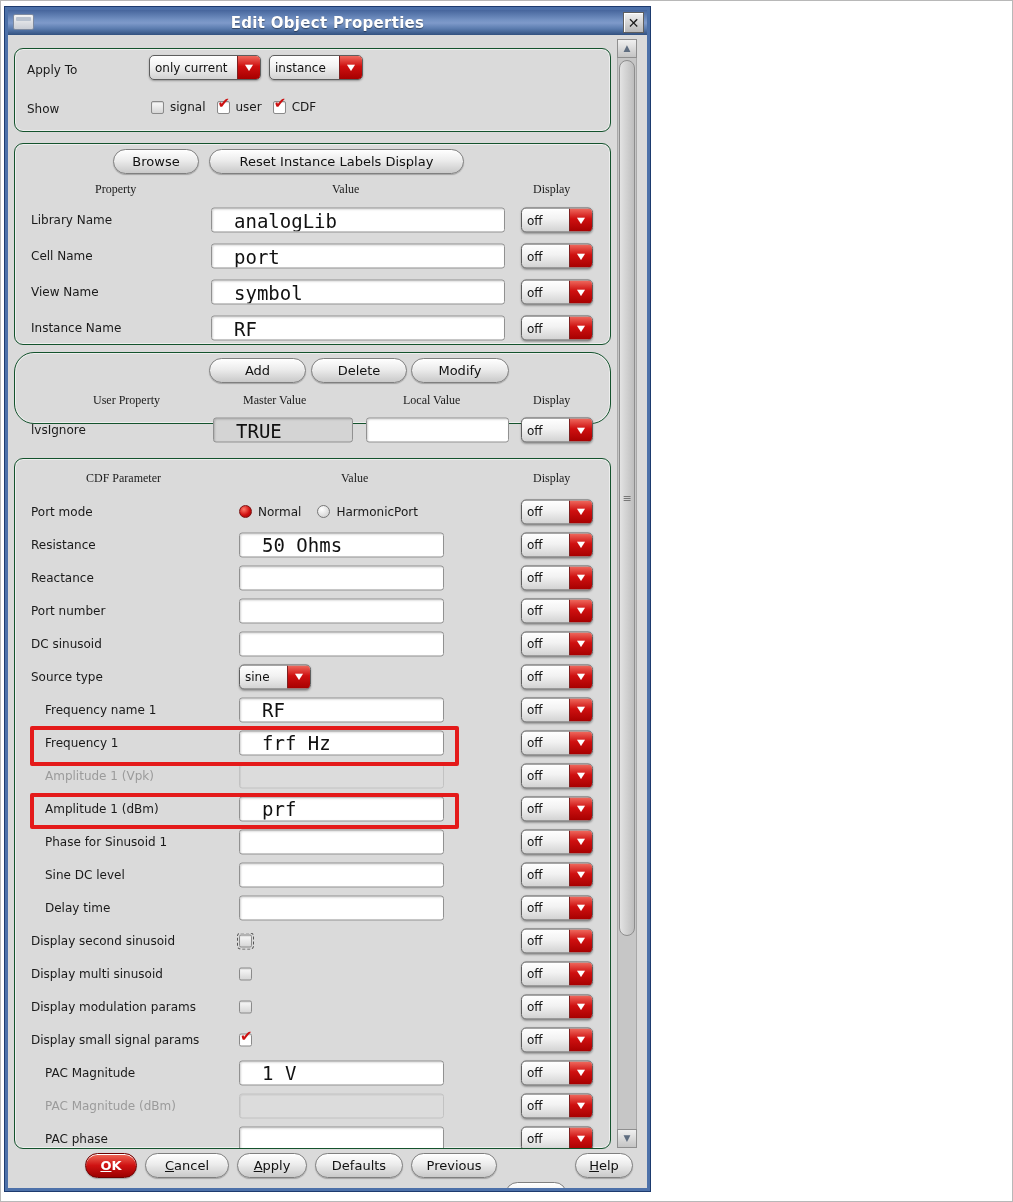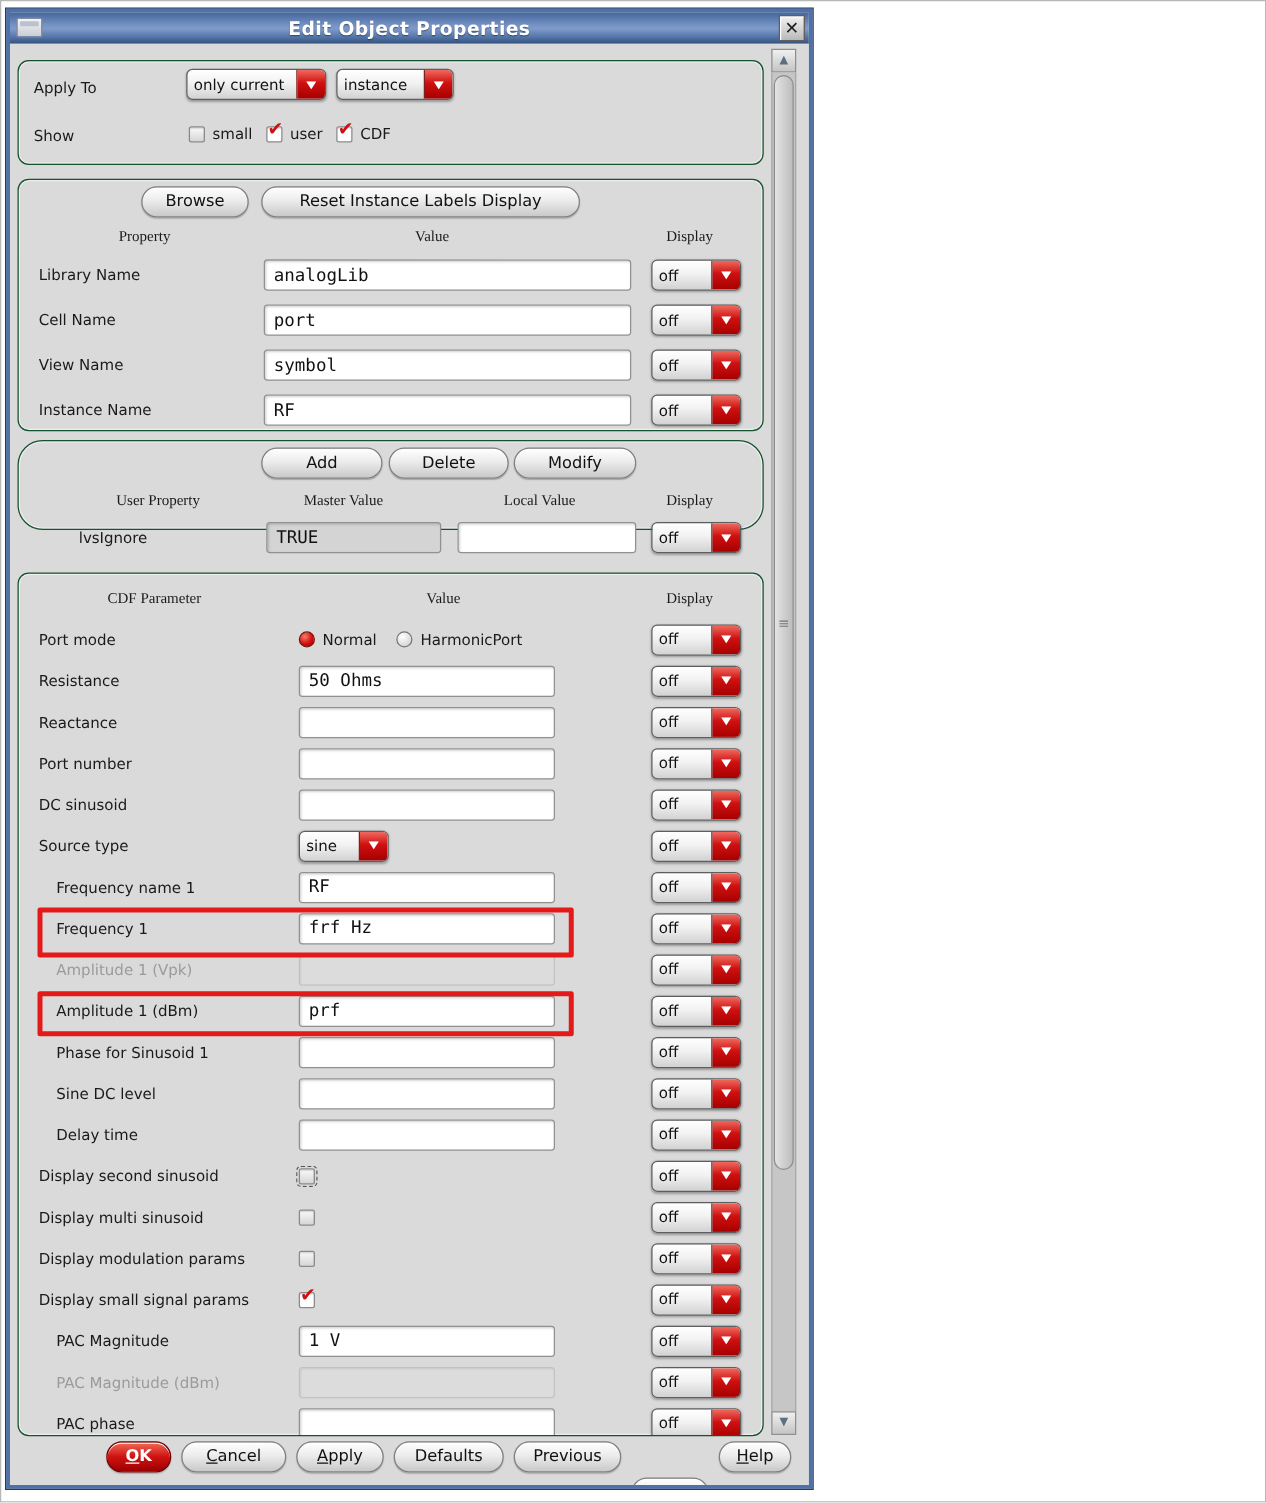--- a/index.html
+++ b/index.html
@@ -32,23 +32,23 @@
   .p1 { top:13px; height:84px; }
   .p2 { top:108px; height:202px; }
   .p3 { top:317px; height:72px;border-radius:20px; }
   .p4 { top:423px; height:691px; overflow:hidden; }
 
   .lbl { font-size:12px; color:#1a1a1a; white-space:nowrap; }
   .lbl.dim { color:#9b9b9b; }
   .hdr { position:absolute; font-size:12px; color:#1a1a1a; white-space:nowrap;font-family:Liberation Serif, serif; }
 
   
-  .tinput { font-family:"DejaVu Sans Mono", monospace; font-size:14px; color:#111;
+  .tinput { font-family:"DejaVu Sans Mono", monospace; font-size:19px; color:#111;
             background:#fff; border:1px solid #919191; border-radius:3px; height:25px;
-            box-shadow:inset 1px 1px 2px rgba(0,0,0,.18); padding:0 7px; outline:none; }
+            box-shadow:inset 1px 1px 2px rgba(0,0,0,.18); padding:0 22px; outline:none; }
   .tinput.gray { background:#d4d4d4; }
   .tinput.dis  { background:#dcdcdc; border-color:#c2c2c2; box-shadow:inset 1px 1px 1px rgba(0,0,0,.07); }
 
   
   .dd { position:absolute; height:25px; border:1px solid #5e5e5e; border-radius:5px;
         background:linear-gradient(#ffffff 0%,#f2f2f2 45%,#d2d2d2 100%);
         display:flex; align-items:stretch; box-shadow:0 1px 2px rgba(0,0,0,.3); overflow:hidden; }
   .dd-text { flex:1; display:flex; align-items:center; padding:0 5px; font-size:12px; color:#111; white-space:nowrap; }
   .dd-btn { width:23px; background:linear-gradient(#ef6a5e 0%,#cf1010 45%,#a60000 100%);
             border-left:1px solid #7c2020; display:flex; align-items:center; justify-content:center; }
@@ -140,21 +140,21 @@
   .p2 .rows { position:absolute; left:0; right:0; top:58px; }
 
   .p3 .b-add    { position:absolute; left:194px; top:5px; width:97px; }
   .p3 .b-delete { position:absolute; left:296px; top:5px; width:96px; }
   .p3 .b-modify { position:absolute; left:396px; top:5px; width:98px; }
   .p3 .h-uprop  { left:78px;  top:40px; }
   .p3 .h-master { left:228px; top:40px; }
   .p3 .h-local  { left:388px; top:40px; }
   .p3 .h-disp   { left:518px; top:40px; }
   .p3 .urow { position:absolute; left:0; right:0; top:58px; height:38px; }
-  .p3 .urow .clabel { position:absolute; left:16px; top:50%; transform:translateY(-50%);margin-left:32px; }
+  .p3 .urow .clabel { position:absolute; left:16px; top:50%; transform:translateY(-50%); }
   .p3 .urow .master { position:absolute; left:198px; top:50%; transform:translateY(-50%); width:140px; }
   .p3 .urow .local  { position:absolute; left:351px; top:50%; transform:translateY(-50%); width:143px; }
   .p3 .urow .dd.disp{ left:506px; top:50%; transform:translateY(-50%); width:72px; }
 
   .p4 .h-param { left:71px; top:12px; }
   .p4 .h-val   { left:326px; top:12px; }
   .p4 .h-disp  { left:518px; top:12px; }
   .p4 .rows { position:absolute; left:0; right:0; top:36px; }
   .rlabel { font-size:12px; color:#1a1a1a; margin-left:6px; }
   .radio-group { display:flex; align-items:center; }
@@ -188,21 +188,21 @@
         <div class="dd target">
           <span class="dd-text">instance</span>
           <span class="dd-btn">
               <span class="tri">▼</span>
             </span>
         </div>
         <span class="lbl l-show">Show</span>
         <div class="show-opts">
           <span class="opt">
             <span class="cb"></span>
-            <span class="ol">small</span>
+            <span class="ol">signal</span>
           </span>
           <span class="opt">
             <span class="cb checked">
                 <span class="check">✔</span>
               </span>
             <span class="ol">user</span>
           </span>
           <span class="opt">
             <span class="cb checked">
                 <span class="check">✔</span>

